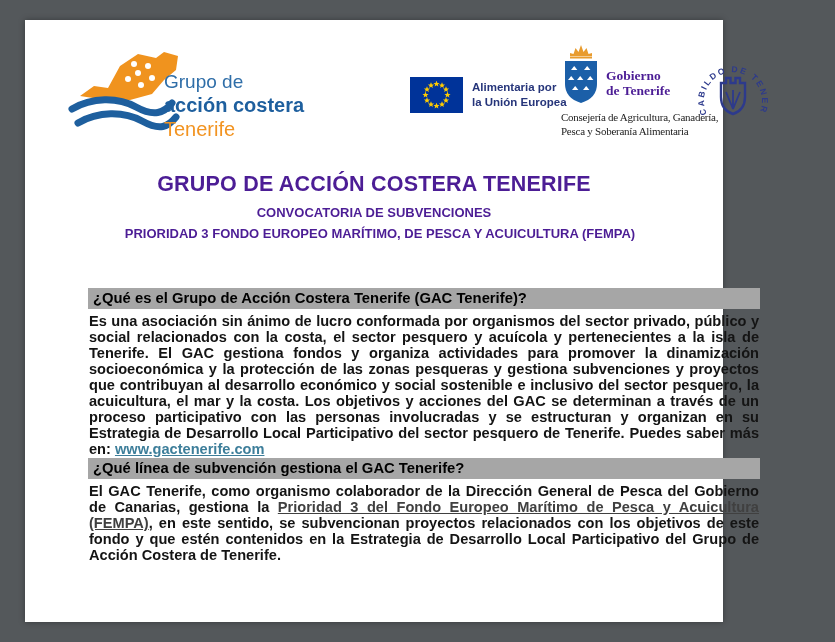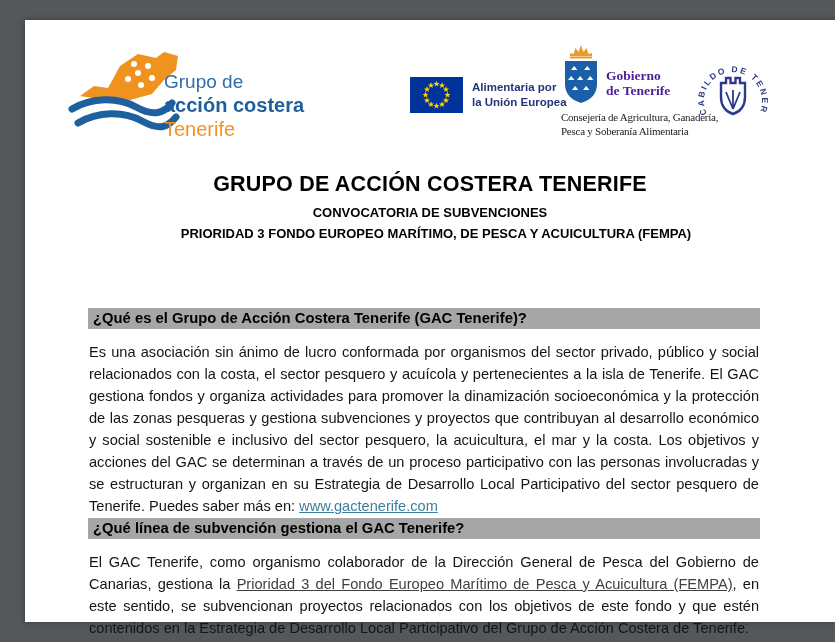--- a/index.html
+++ b/index.html
@@ -5,55 +5,55 @@
   * { margin:0; padding:0; box-sizing:border-box; }
   html,body { width:835px; height:642px; }
   body {
     background:#54585b;
     position:relative;
     font-family:"Liberation Sans", sans-serif;
     overflow:hidden;
   }
   .paper {
     position:absolute; left:25px; top:20px;
-    width:810px; height:602px;
+    width:698px; height:602px;
     background:#ffffff;
     box-shadow:0 0 6px rgba(0,0,0,.35);
   }
   
   .gac-logo { position:absolute; left:43px; top:26px; }
   .eu-block { position:absolute; left:385px; top:57px; display:flex; align-items:center; }
   .eu-text  { margin-left:9px; font-size:11.5px; font-weight:bold; color:#26357a; line-height:1.3; white-space:nowrap; }
   .gobierno { position:absolute; left:536px; top:24px; width:140px; }
   .gob-top  { display:flex; }
   .gob-name {
     font-family:"Liberation Serif", serif; font-weight:bold;
     font-size:13.5px; line-height:1.12; color:#4c1d95;
     margin-left:5px; margin-top:24px; white-space:nowrap;
   }
   .gob-dept {
     font-family:"Liberation Serif", serif; font-size:11px; letter-spacing:-0.25px;
     color:#222; line-height:1.3; margin-top:4px; white-space:nowrap;
   }
   .cabildo { position:absolute; left:668px; top:36px; }
   
-  .title-block { position:absolute; top:152px; left:0; width:100%; text-align:center; color:#000000; }
+  .title-block { position:absolute; top:152px; left:0; width:100%; text-align:center; color:#4c1d95; }
   .doc-title { font-size:21.5px; font-weight:bold; letter-spacing:.2px; }
   .doc-sub   { font-size:13px; font-weight:bold; margin-top:8px;text-align:center; }
   .doc-sub2  { margin-top:6px;padding-left:12px; }
   
-  .content { position:absolute; left:63px; top:288px; width:672px; color:#141414; }
+  .content { position:absolute; left:63px; top:268px; width:672px; color:#141414; }
   .section-bar {
     background:#a6a6a6; color:#000;
     font-size:14.8px; font-weight:bold;
     padding:2px 5px 3px 5px;
   }
   .body-par {
-    font-size:14.6px; line-height:22px;
-    text-align:justify; margin:12px 1px 1px 1px;
+    font-size:14.6px; line-height:16px;
+    text-align:justify; margin:4px 1px 1px 1px;font-weight:bold;
   }
   a.link-teal { color:#3d7e9a; text-decoration:underline; }
   a.link-dark { color:#404040; text-decoration:underline; }
 </style>
 </head>
 <body>
 
 <div class="paper">
 
   <svg class="gac-logo" width="250" height="96" viewBox="0 0 250 96">

